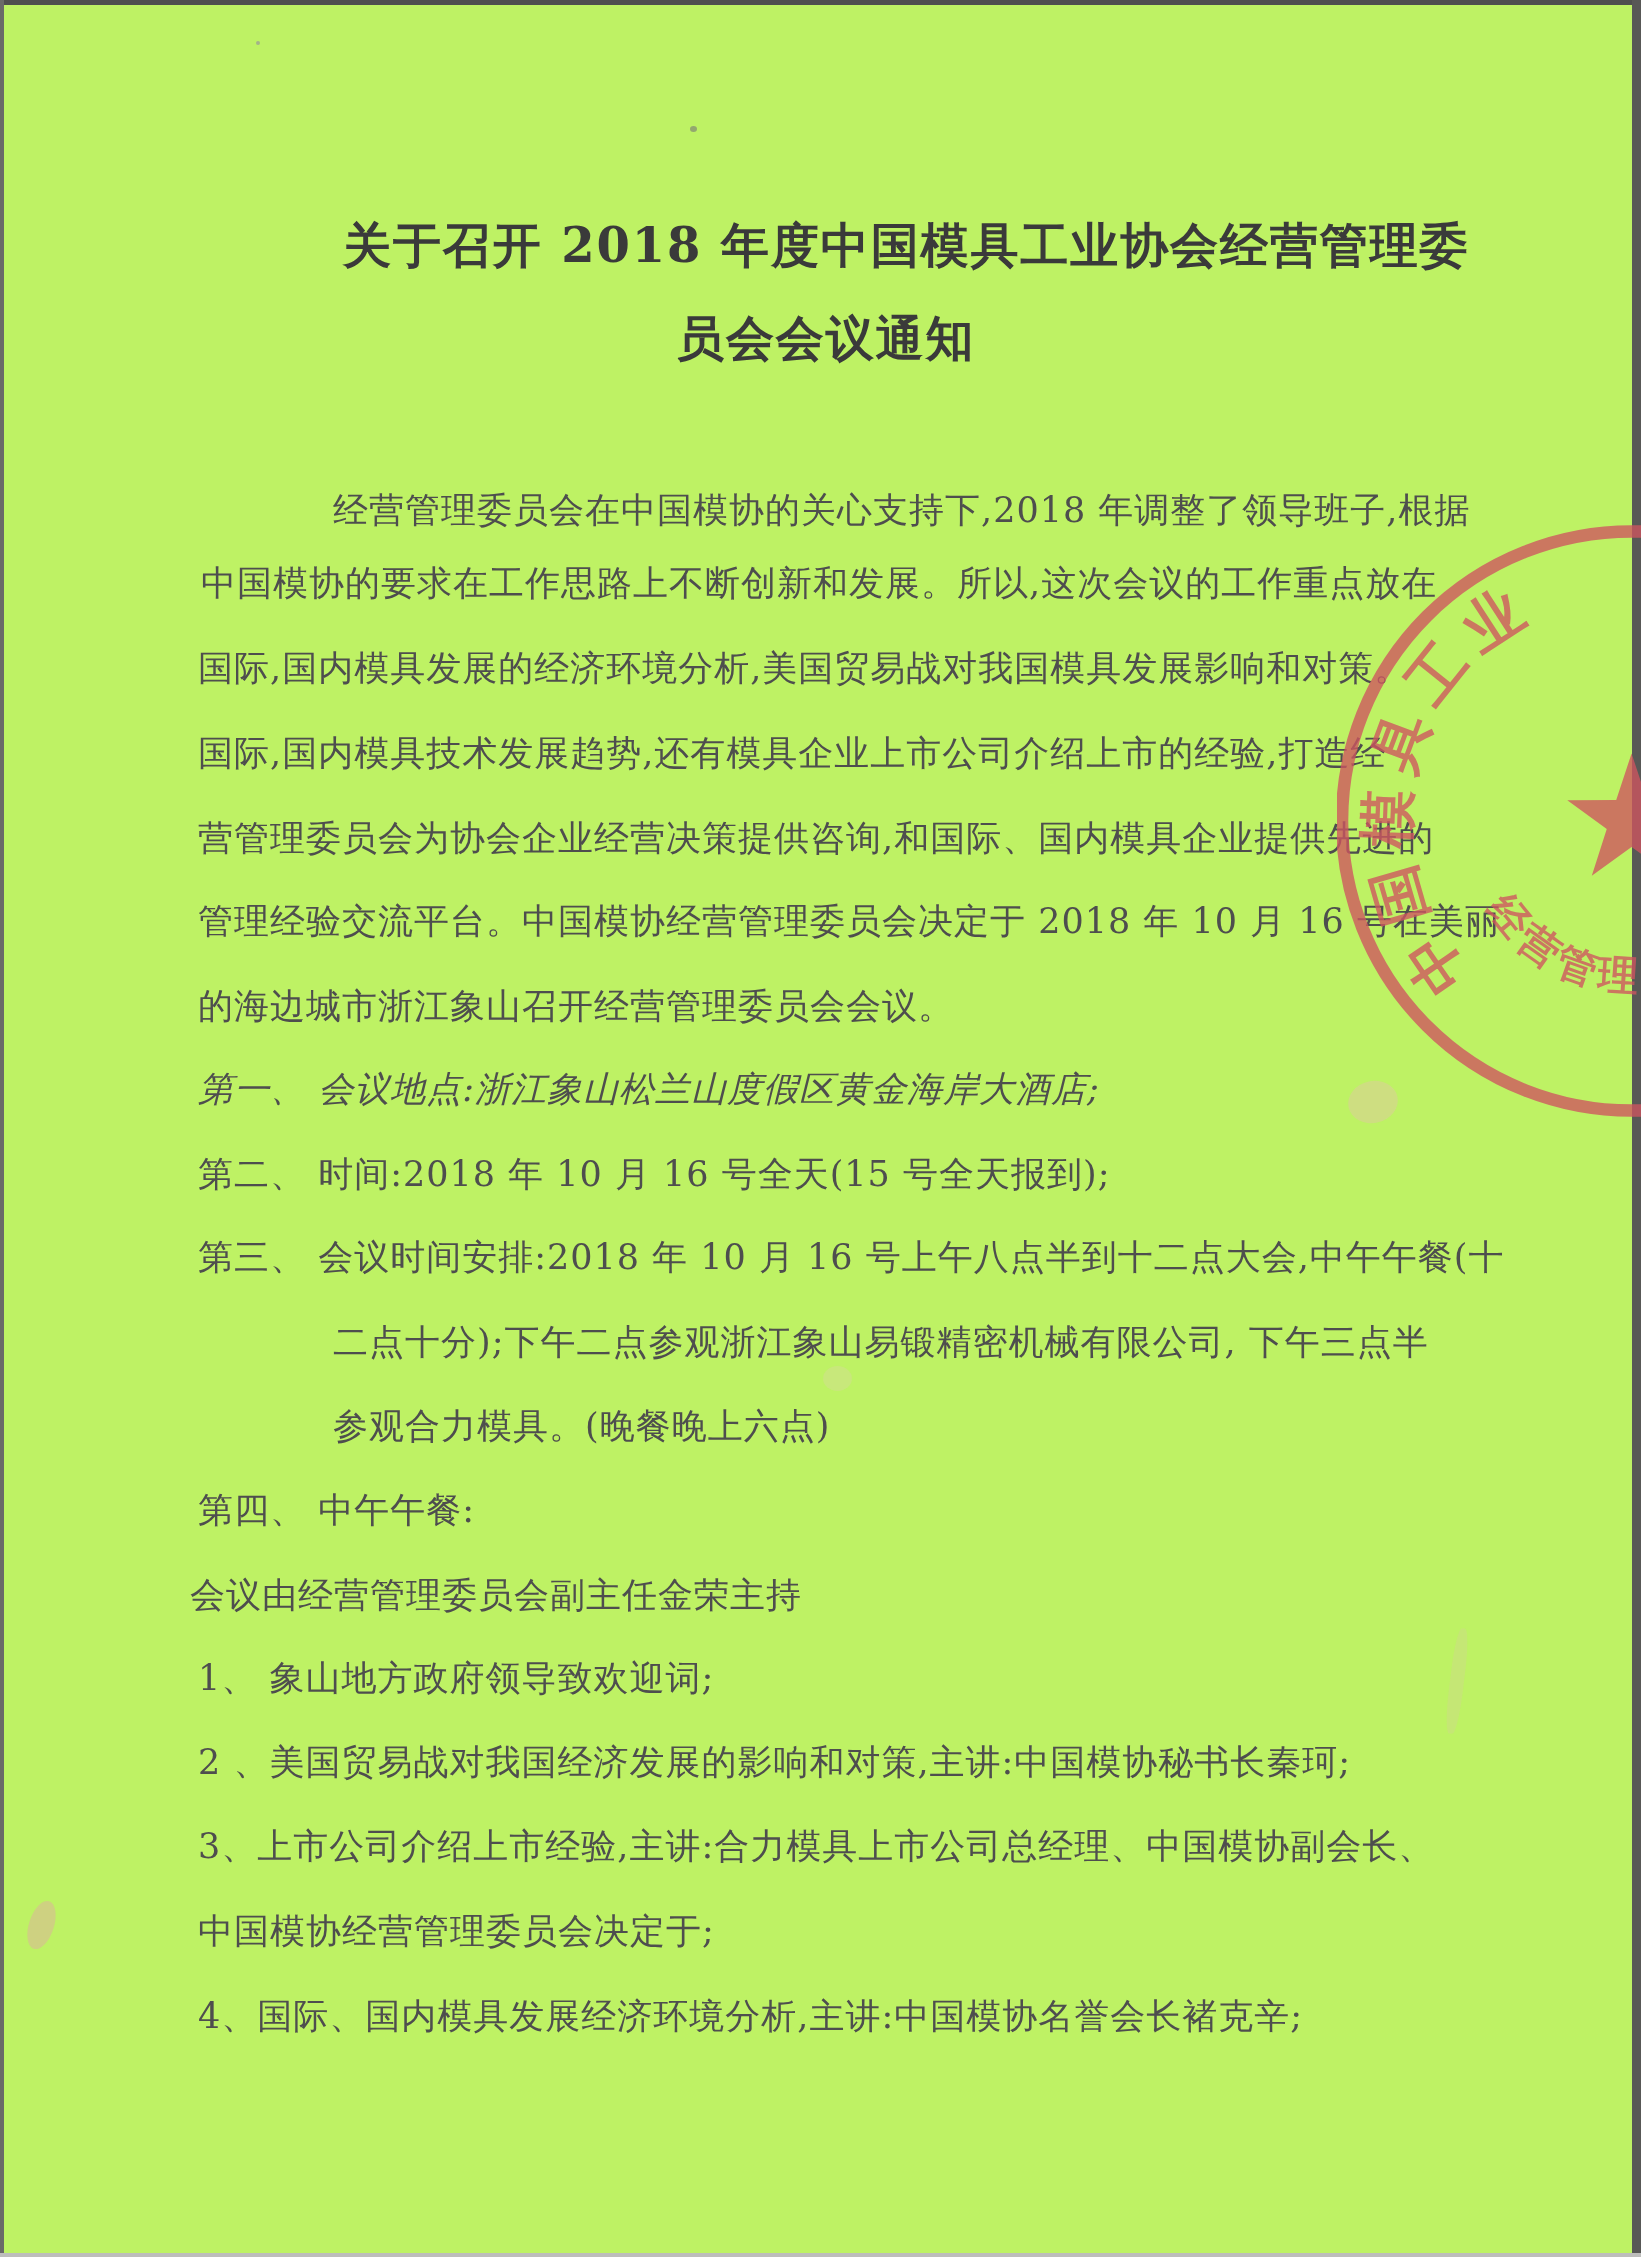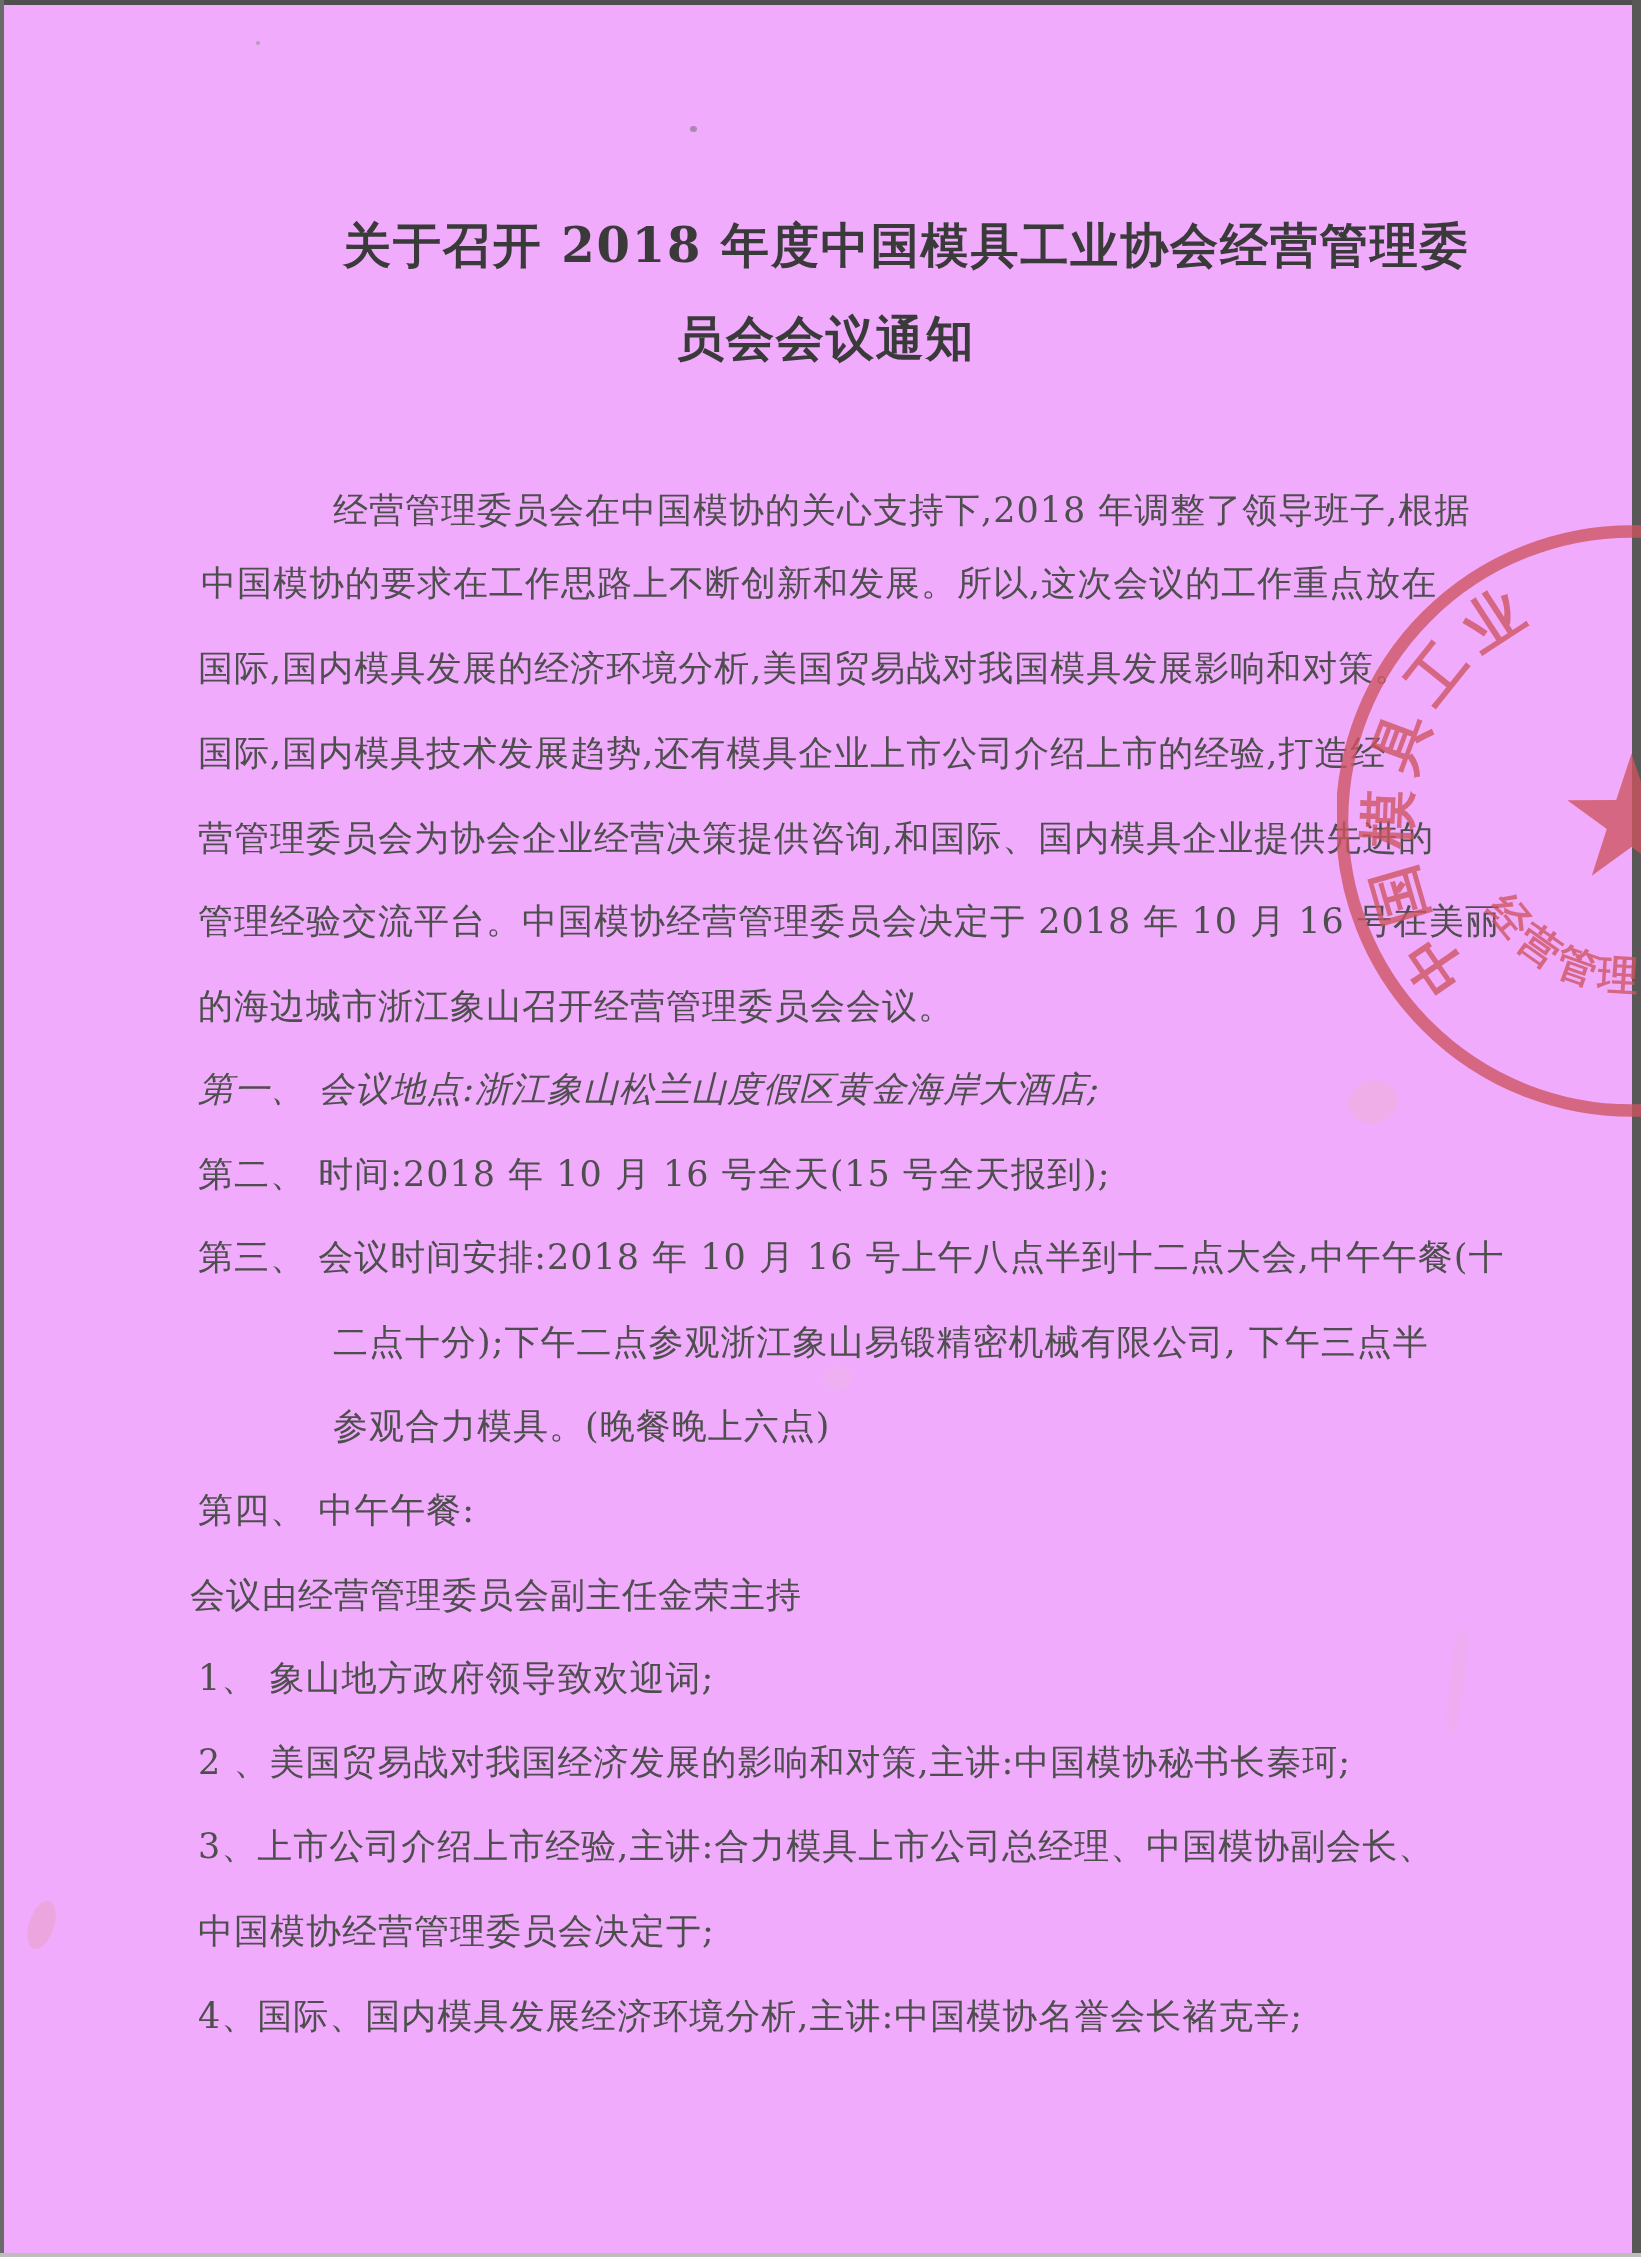--- a/index.html
+++ b/index.html
@@ -3,21 +3,21 @@
 <meta charset="utf-8">
 <style>
   html,body{margin:0;padding:0;}
   body{
     width:1641px;height:2257px;position:relative;overflow:hidden;
     background:#9a9a98;
     font-family:"DejaVu Serif","Liberation Serif",serif;
   }
   .page{
     position:absolute;left:0;top:0;width:1641px;height:2257px;
-    background:#f0abfc;overflow:hidden;
+    background:#bef264;overflow:hidden;
   }
   
   .edge{position:absolute;background:#555;}
   .edge.top{left:0;top:0;width:1641px;height:4.8px;background:#4f4f4f;}
   .edge.left{left:0;top:0;width:3.9px;height:2257px;background:#6a6a68;}
   .edge.right{left:1632px;top:0;width:9.7px;height:2257px;background:#585856;}
   .edge.bottom{left:0;top:2253px;width:1641px;height:4.8px;background:#bdbdbb;}
 
   .line{
     position:absolute;white-space:nowrap;

